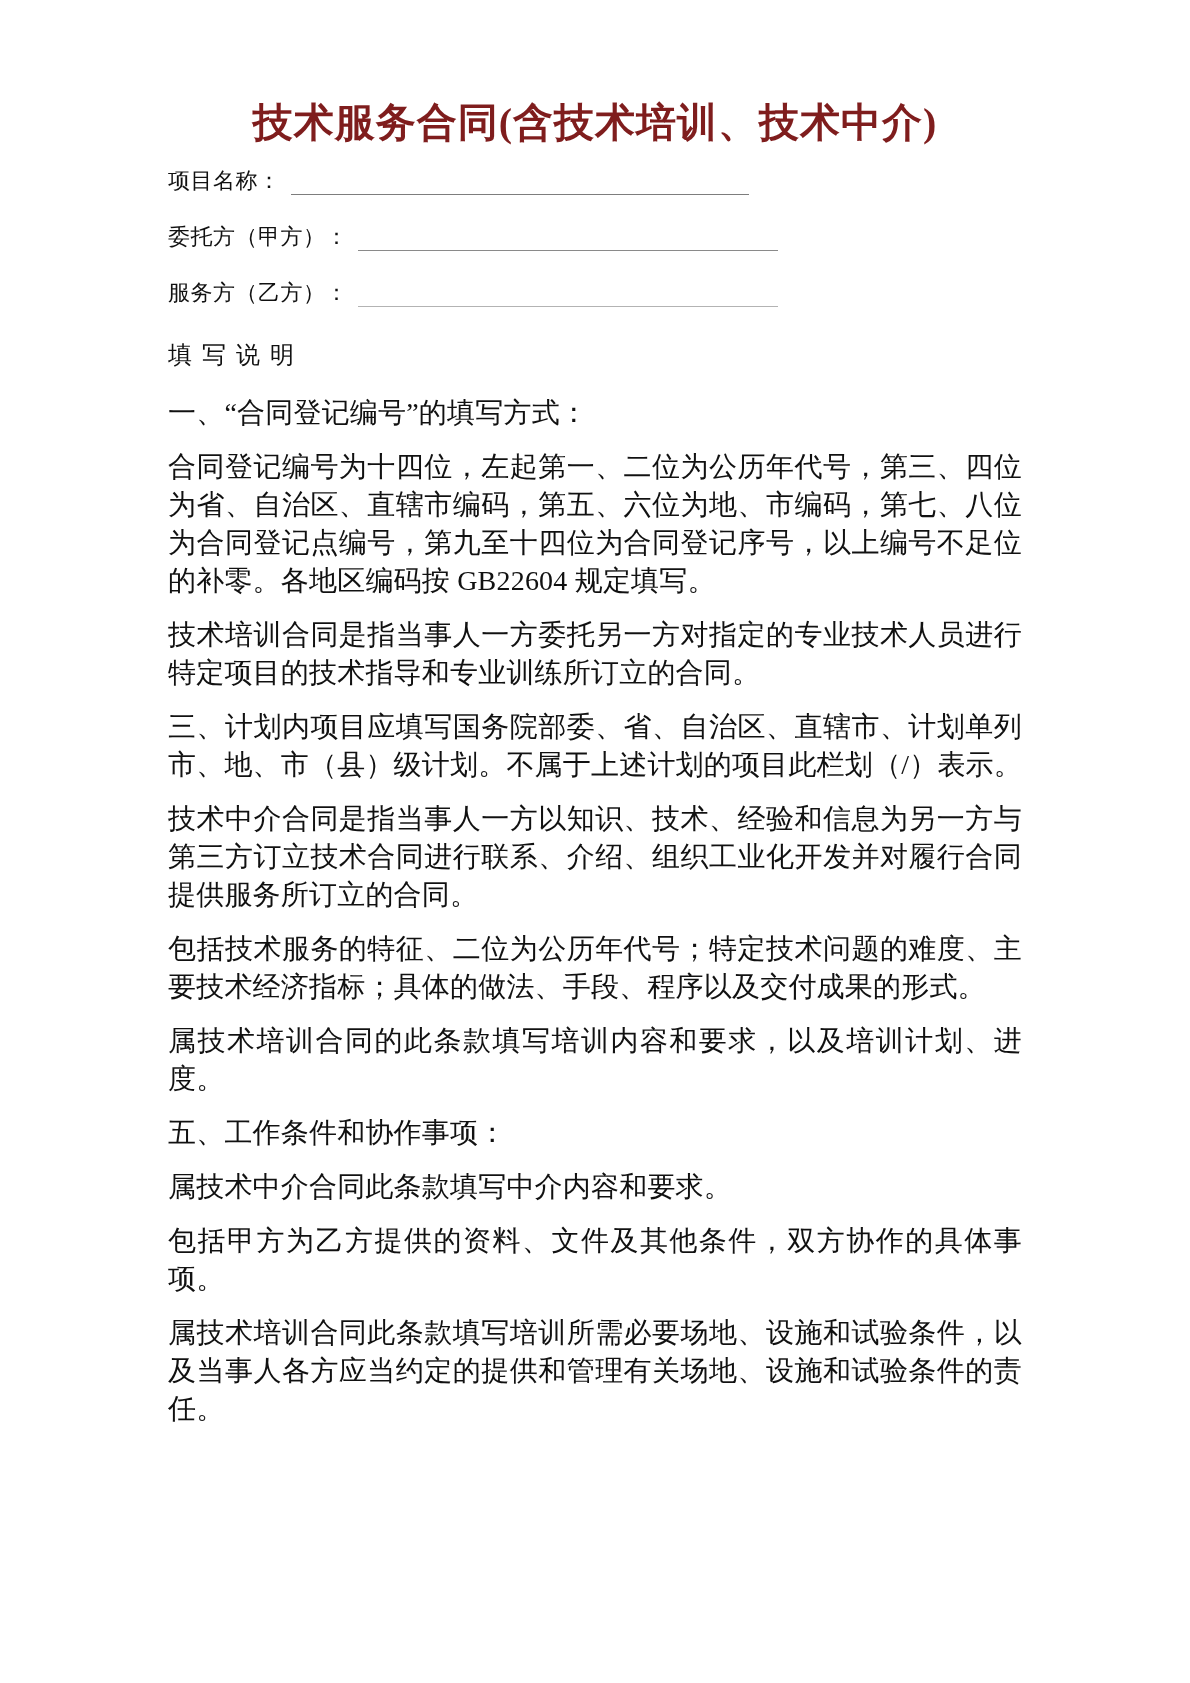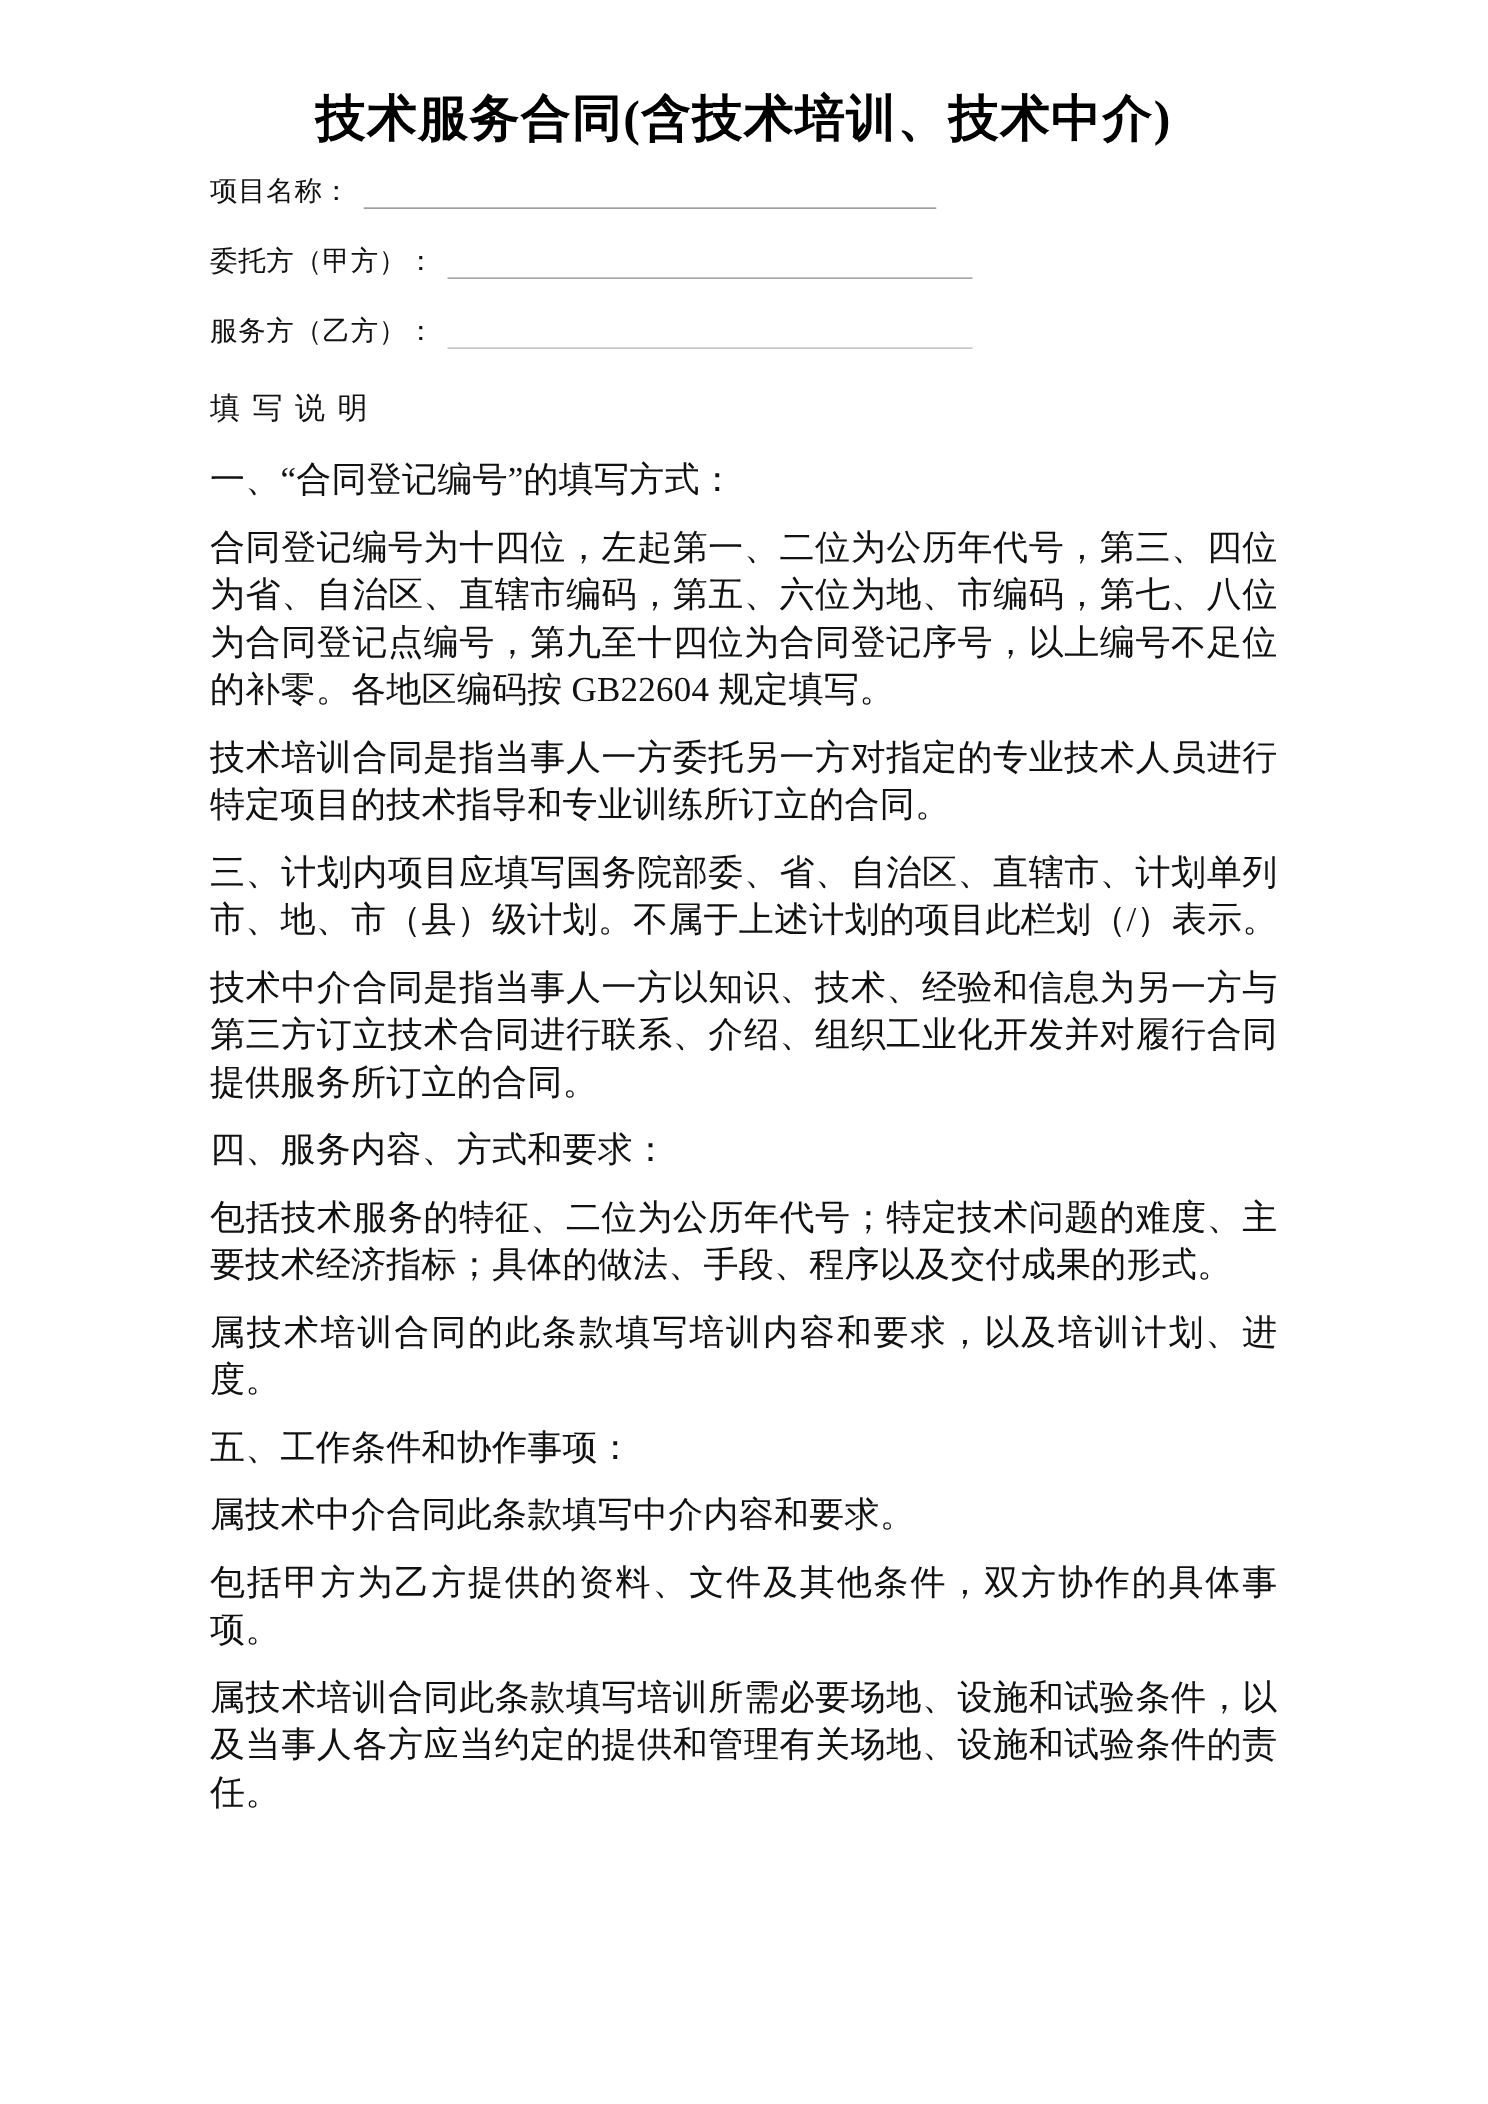--- a/index.html
+++ b/index.html
@@ -14,26 +14,26 @@
     background: #ffffff;
     overflow: hidden;
     font-family: "Liberation Serif", "DejaVu Serif", serif;
     color: #111111;
   }
   .content {
     padding: 0 168px;
   }
   h1.doc-title {
     margin: 0;
-    padding-top: 68px;
+    padding-top: 96px;
     font-size: 40px;
     line-height: 54px;
     font-weight: bold;
     text-align: center;
-    color: #000000;
+    color: #7f1d1d;
     letter-spacing: 1px;
     white-space: nowrap;
   }
   .fields {
     margin-top: 14px;
   }
   .field-row {
     font-size: 22px;
     line-height: 34px;
     margin-bottom: 22px;
@@ -81,21 +81,20 @@
       </div>
 
     <p class="inst-heading">填 写 说 明</p>
 
     <div class="paragraphs" id="paragraphs">
         <p class="doc-para">一、“合同登记编号”的填写方式：</p>
         <p class="doc-para">合同登记编号为十四位，左起第一、二位为公历年代号，第三、四位为省、自治区、直辖市编码，第五、六位为地、市编码，第七、八位为合同登记点编号，第九至十四位为合同登记序号，以上编号不足位的补零。各地区编码按 GB22604 规定填写。</p>
         <p class="doc-para">技术培训合同是指当事人一方委托另一方对指定的专业技术人员进行特定项目的技术指导和专业训练所订立的合同。</p>
         <p class="doc-para">三、计划内项目应填写国务院部委、省、自治区、直辖市、计划单列市、地、市（县）级计划。不属于上述计划的项目此栏划（/）表示。</p>
         <p class="doc-para">技术中介合同是指当事人一方以知识、技术、经验和信息为另一方与第三方订立技术合同进行联系、介绍、组织工业化开发并对履行合同提供服务所订立的合同。</p>
-        <p class="doc-para">四、服务内容、方式和要求：</p>
         <p class="doc-para">包括技术服务的特征、二位为公历年代号；特定技术问题的难度、主要技术经济指标；具体的做法、手段、程序以及交付成果的形式。</p>
         <p class="doc-para">属技术培训合同的此条款填写培训内容和要求，以及培训计划、进度。</p>
         <p class="doc-para">五、工作条件和协作事项：</p>
         <p class="doc-para">属技术中介合同此条款填写中介内容和要求。</p>
         <p class="doc-para">包括甲方为乙方提供的资料、文件及其他条件，双方协作的具体事项。</p>
         <p class="doc-para">属技术培训合同此条款填写培训所需必要场地、设施和试验条件，以及当事人各方应当约定的提供和管理有关场地、设施和试验条件的责任。</p>
       </div>
 
   </div>
 </div>

